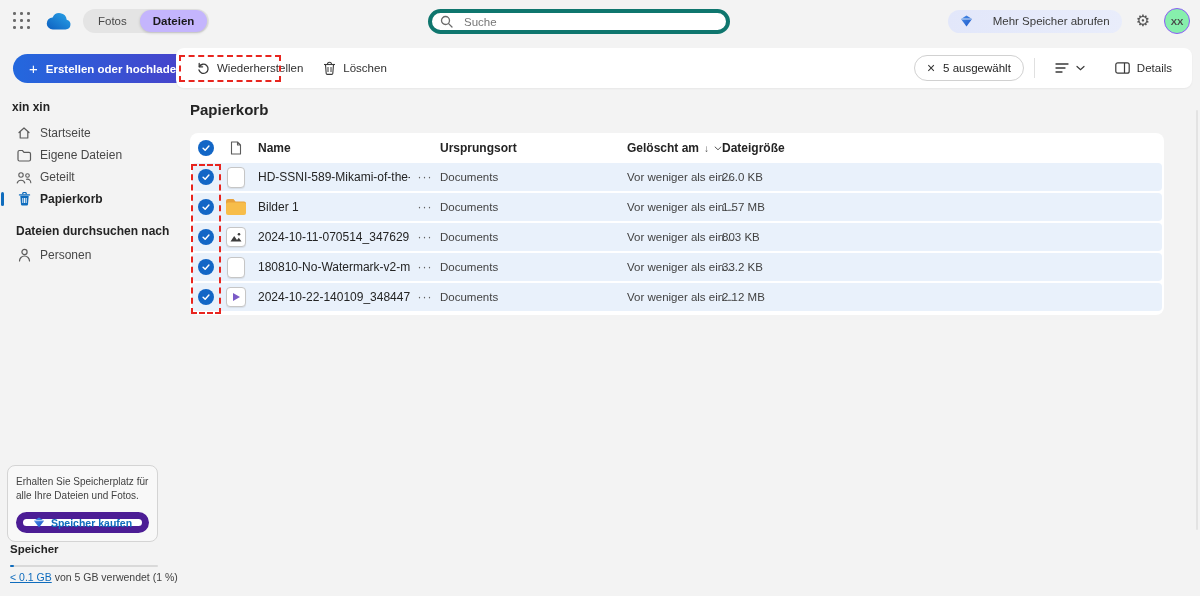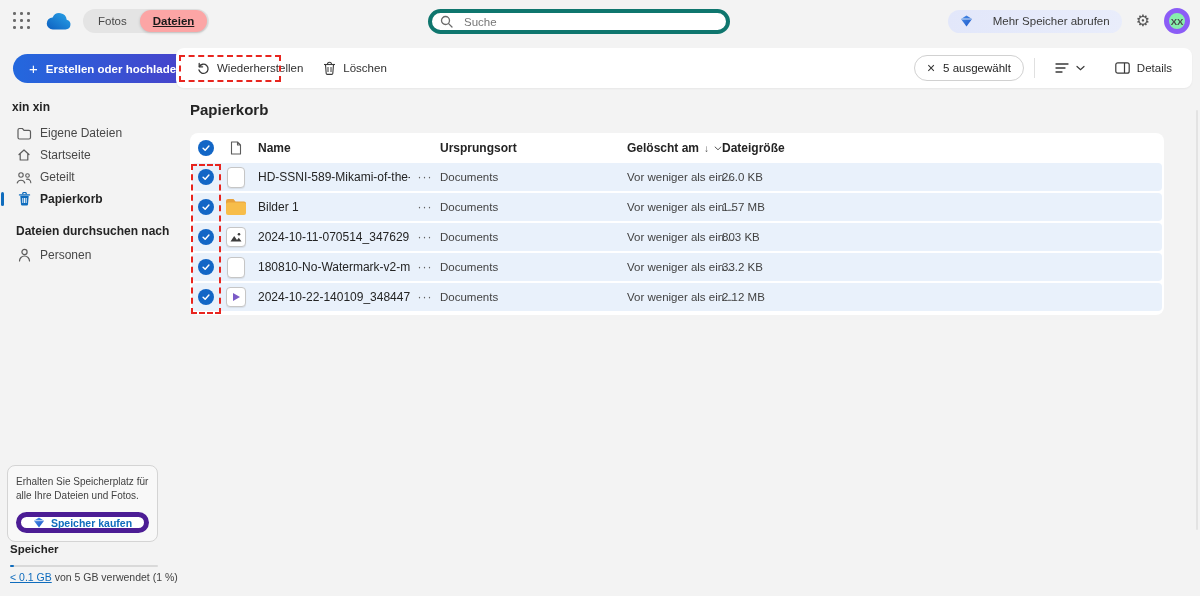--- a/index.html
+++ b/index.html
@@ -12,29 +12,29 @@
   }
   svg { display:block; }
 
   
   .topbar { position:absolute; top:0; left:0; width:1200px; height:42px; display:flex; align-items:center; }
   .waffle { width:18px; height:18px; margin-left:13px; display:grid; grid-template-columns:repeat(3,1fr); gap:3px; cursor:pointer; }
   .waffle span { width:2.5px; height:2.5px; border-radius:50%; background:#6b6b6b; }
   .cloud-logo { margin-left:14px; cursor:pointer; }
   .toggle { margin-left:10px; height:24px; background:#e4e4e4; border-radius:13px; display:flex; align-items:center; padding:2px; }
   .toggle .seg { font-size:11.5px; color:#484848; padding:0 13px; height:20px; display:flex; align-items:center; border-radius:11px; cursor:pointer; }
-  .toggle .seg.active { background:#fca5a5; color:#1a1a1a; font-weight:bold; height:22px; box-shadow:0 1px 3px rgba(0,0,0,.18);text-decoration:underline; }
+  .toggle .seg.active { background:#c4b5fd; color:#1a1a1a; font-weight:bold; height:22px; box-shadow:0 1px 3px rgba(0,0,0,.18); }
   .searchbox { position:absolute; left:428px; top:9px; width:302px; height:25px; }
   .searchbox input { width:100%; height:100%; border:4px solid #0f766e; border-radius:13px; background:#fff; padding:0 12px 0 32px; font-size:11.5px; font-family:inherit; color:#242424; outline:none; }
   .searchbox input::placeholder { color:#767676; }
   .searchbox .mag { position:absolute; left:12px; top:6px; }
   .topbar-right { position:absolute; right:10px; top:0; height:42px; display:flex; align-items:center; gap:14px; }
   .storage-pill { height:23px; display:flex; align-items:center; gap:20px; padding:0 12px; border-radius:12px; background:linear-gradient(90deg,#e2e7fa,#e9edfb); font-size:11.5px; color:#3a3a3a; cursor:pointer; }
   .gear { font-size:16px; color:#555; cursor:pointer; line-height:1; }
-  .avatar { width:26px; height:26px; border-radius:50%; background:#86efac; border:5px solid #8b5cf6; display:flex; align-items:center; justify-content:center; font-size:9.5px; font-weight:bold; color:#484848; cursor:pointer; }
+  .avatar { width:26px; height:26px; border-radius:50%; background:#86efac; border:1px solid #8b5cf6; display:flex; align-items:center; justify-content:center; font-size:9.5px; font-weight:bold; color:#484848; cursor:pointer; }
 
   
   .create-btn { position:absolute; left:13px; top:54px; height:29px; padding:0 16px; border:none; border-radius:15px;
     background:linear-gradient(90deg,#2368de,#4a3fc9); color:#fff; font-size:11.5px; font-weight:bold;
     display:flex; align-items:center; gap:8px; cursor:pointer; font-family:inherit; }
   .create-btn .plus { font-size:15px; font-weight:normal; }
   .toolbar-strip { position:absolute; left:176px; top:48px; width:1016px; height:40px; background:#fff; border-radius:8px;
     box-shadow:0 1px 2px rgba(0,0,0,.05); display:flex; align-items:center; padding:0 10px; }
   .tb-btn { display:flex; align-items:center; gap:7px; font-size:11.5px; color:#303030; padding:0 10px; height:28px; border-radius:4px; cursor:pointer; background:transparent; border:none; font-family:inherit; }
   .tb-right { margin-left:auto; display:flex; align-items:center; gap:10px; }
@@ -50,21 +50,21 @@
   
   .sidebar { position:absolute; left:0; top:96px; width:176px; }
   .sb-user { padding:4px 0 8px 12px; font-size:12px; font-weight:bold; color:#242424; }
   .sb-item { position:relative; height:22px; display:flex; align-items:center; gap:8px; padding-left:16px; font-size:12px; color:#484848; cursor:pointer; }
   .sb-item .ico { width:16px; display:flex; justify-content:center; }
   .sb-item.active { color:#242424; font-weight:bold; }
   .sb-item.active::before { content:""; position:absolute; left:1px; top:4px; width:3px; height:14px; border-radius:2px; background:#0f6cbd; }
   .sb-section { padding:14px 0 6px 16px; font-size:12px; font-weight:bold; color:#242424; }
   .upsell-box { position:absolute; left:7px; top:465px; width:151px; border:1px solid #d4d4d4; border-radius:8px; background:#f8f8f8; padding:9px 8px 8px; }
   .upsell-box p { font-size:10px; color:#424242; line-height:1.4; }
-  .buy-btn { margin-top:9px; width:100%; height:21px; border:5px solid #4c1d95; border-radius:11px; background:#fff; color:#0f6cbd; font-size:10.5px; font-weight:bold; display:flex; align-items:center; justify-content:center; gap:6px; cursor:pointer; font-family:inherit; }
+  .buy-btn { margin-top:9px; width:100%; height:21px; border:7px solid #4c1d95; border-radius:11px; background:#fff; color:#0f6cbd; font-size:10.5px; font-weight:bold; display:flex; align-items:center; justify-content:center; gap:6px; cursor:pointer; font-family:inherit; }
   .storage-h { position:absolute; left:10px; top:543px; font-size:11.5px; font-weight:bold; color:#242424; }
   .storage-bar { position:absolute; left:10px; top:565px; width:148px; height:2px; background:#d9d9d9; border-radius:1px; }
   .storage-bar i { position:absolute; left:0; top:0; height:2px; width:4px; background:#0f6cbd; border-radius:1px; }
   .storage-usage { position:absolute; left:10px; top:571px; font-size:10.5px; color:#424242; }
   .storage-usage a { color:#0f6cbd; text-decoration:underline; cursor:pointer; }
 
   
   .page-title { position:absolute; left:190px; top:101px; font-size:15px; font-weight:bold; color:#242424; }
   .table-card { position:absolute; left:190px; top:133px; width:974px; background:#fff; border-radius:8px; padding-bottom:2px; }
   .thead, .trow { display:grid; grid-template-columns:24px 28px 160px 30px 187px 95px 1fr; align-items:center; }
@@ -188,34 +188,34 @@
 </div>
 
 <div class="annotation anno-restore"></div>
 <div class="annotation anno-checkboxes"></div>
 
 <aside class="sidebar">
   <div class="sb-user">xin xin</div>
 
   <div class="sb-item">
     <span class="ico">
+      <svg width="14" height="14" viewBox="0 0 14 14">
+          <path d="M2 6.5 L7 2 L12 6.5 M3.2 5.8 V12 h7.6 V5.8" fill="none" stroke="#5c5c5c" stroke-width="1.2" stroke-linecap="round" stroke-linejoin="round"></path>
+        </svg>
+    </span>
+    <span>Startseite</span>
+  </div>
+
+  <div class="sb-item">
+    <span class="ico">
       <svg width="15" height="13" viewBox="0 0 15 13">
           <path d="M1 3 a1.5 1.5 0 0 1 1.5-1.5 h3 l1.5 1.8 h5 a1.5 1.5 0 0 1 1.5 1.5 v5.7 a1.5 1.5 0 0 1 -1.5 1.5 h-9.5 a1.5 1.5 0 0 1 -1.5 -1.5 Z" fill="none" stroke="#5c5c5c" stroke-width="1.2"></path>
         </svg>
     </span>
     <span>Eigene Dateien</span>
-  </div>
-
-  <div class="sb-item">
-    <span class="ico">
-      <svg width="14" height="14" viewBox="0 0 14 14">
-          <path d="M2 6.5 L7 2 L12 6.5 M3.2 5.8 V12 h7.6 V5.8" fill="none" stroke="#5c5c5c" stroke-width="1.2" stroke-linecap="round" stroke-linejoin="round"></path>
-        </svg>
-    </span>
-    <span>Startseite</span>
   </div>
 
   <div class="sb-item">
     <span class="ico">
       <svg width="16" height="13" viewBox="0 0 16 13">
         <circle cx="5" cy="4" r="2.2" fill="none" stroke="#5c5c5c" stroke-width="1.1"></circle>
         <path d="M1.2 12 a4 4 0 0 1 7.6 0" fill="none" stroke="#5c5c5c" stroke-width="1.1" stroke-linecap="round"></path>
         <circle cx="11.5" cy="4.5" r="1.8" fill="none" stroke="#5c5c5c" stroke-width="1.1"></circle>
         <path d="M10.5 8.3 a3.4 3.4 0 0 1 4.3 3.4" fill="none" stroke="#5c5c5c" stroke-width="1.1" stroke-linecap="round"></path>
       </svg>

